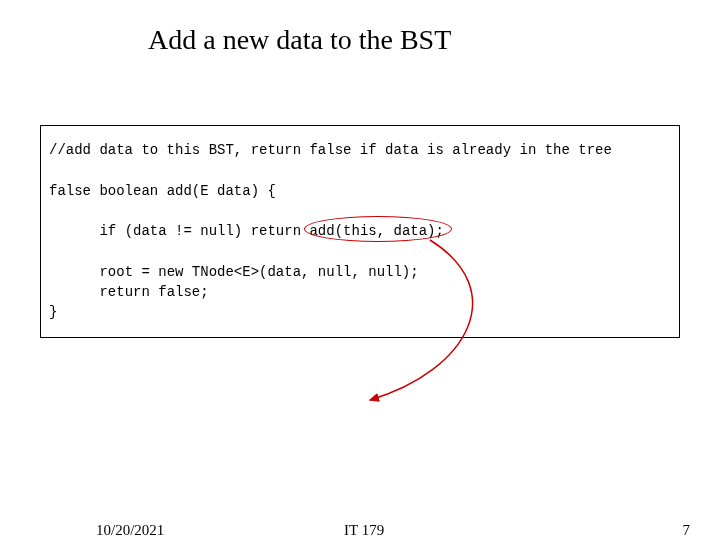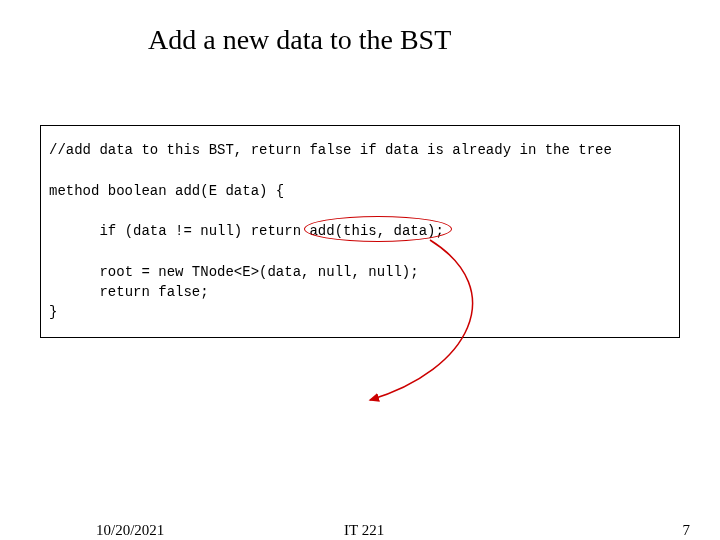--- a/index.html
+++ b/index.html
@@ -91,21 +91,21 @@
 </style>
 </head>
 <body>
 
 <div class="slide">
 
   <div class="title">Add a new data to the BST</div>
 
   <div class="codebox"><span class="bold">//add data to this BST, return false if data is already in the tree</span>
 
-<span class="bold">method boolean </span><span class="bold">add(E data) {</span>
+<span class="bold">false boolean </span><span class="bold">add(E data) {</span>
 
       <span class="bold">if (data != null) return </span><span class="bold circled">add(this, data);</span>
 
       <span class="bold">root = new TNode&lt;E&gt;(data, null, null);</span>
       <span class="bold">return false;</span>
 <span class="bold">}</span></div>
 
   <div class="ellipse ellipse1"></div>
 
   <svg class="arrow-svg" viewBox="0 0 720 540">
@@ -113,17 +113,17 @@
       <marker id="arrowhead" markerWidth="8" markerHeight="8" refX="6" refY="3" orient="auto">
         <path d="M0,0 L7,3 L0,6 Z" fill="#cc0000"></path>
       </marker>
     </defs>
     <path d="M 430 240 C 510 290, 470 370, 370 400" stroke="#cc0000" stroke-width="1.5" fill="none" marker-end="url(#arrowhead)"></path>
   </svg>
 
 
   <div class="footer">
     <span class="date">10/20/2021</span>
-    <span class="course">IT 221</span>
+    <span class="course">IT 179</span>
     <span class="page">7</span>
   </div>
 
 </div>
 
 </body></html>

